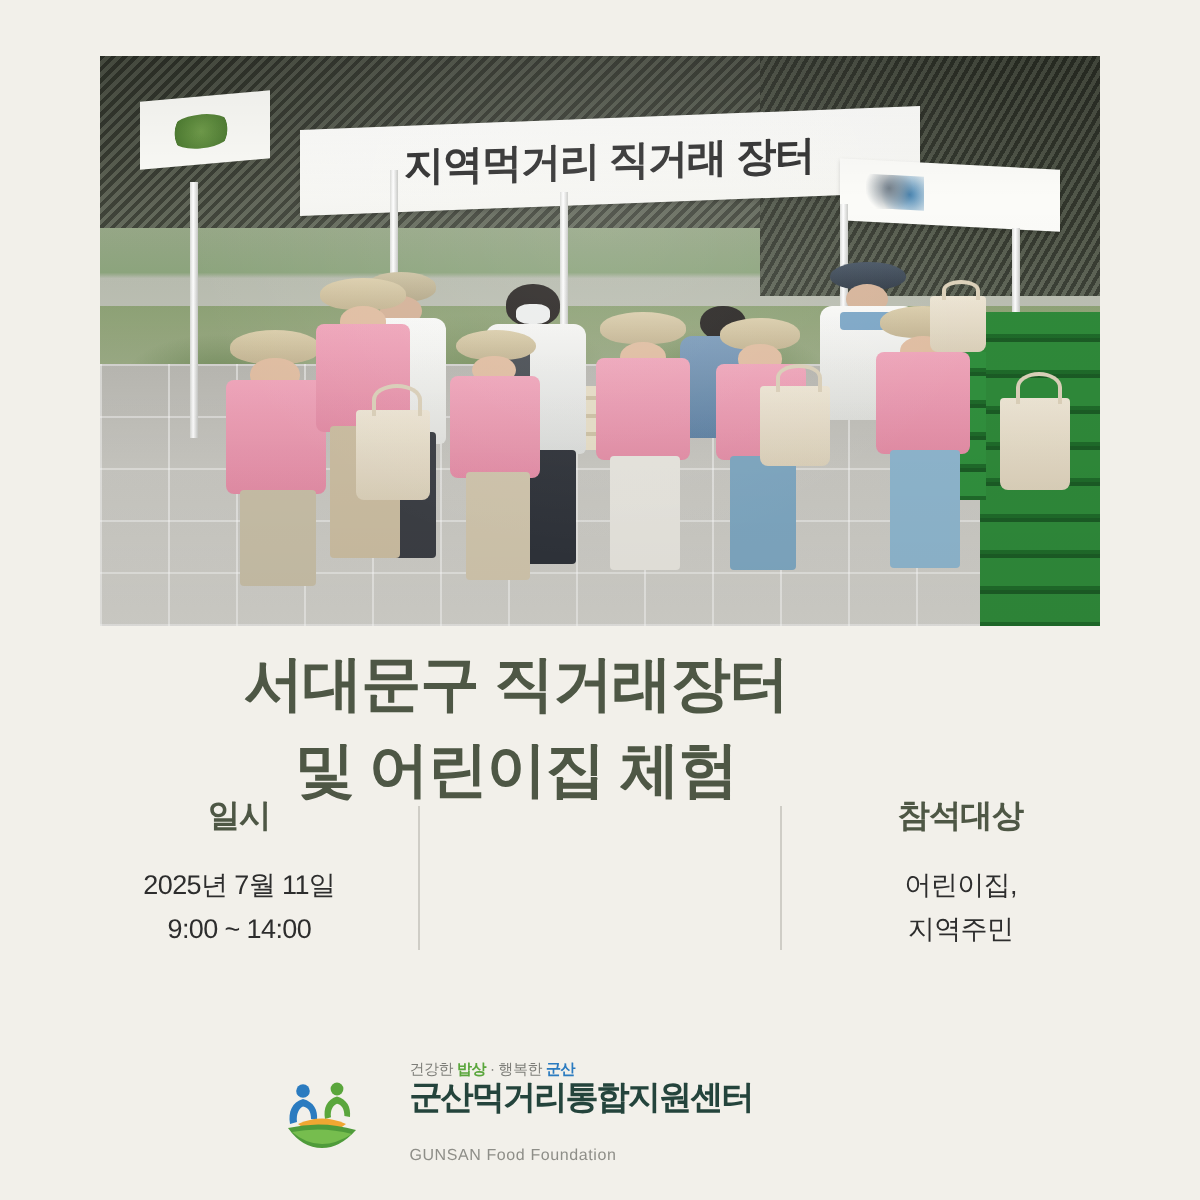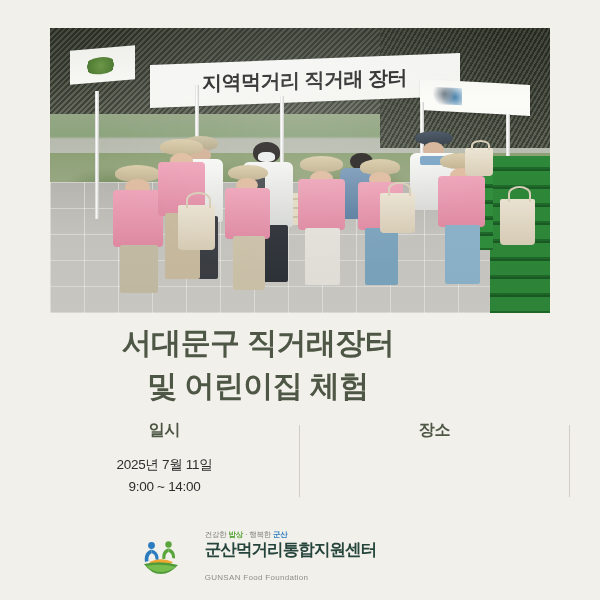--- a/index.html
+++ b/index.html
@@ -310,21 +310,21 @@
     font-size: 30px;
     font-weight: 700;
     color: #4e5745;
     letter-spacing: -0.6px;
     line-height: 1.42;
   }
 
   
   .info-row {
     position: absolute;
-    top: 420px;
+    top: 398px;
     left: 30px;
     width: 540px;
     display: flex;
     align-items: flex-start;
     justify-content: center;
   }
   .info-col {
     flex: 1 1 0;
     text-align: center;
     padding: 0 6px;
@@ -500,25 +500,29 @@
 
     <div class="info-col">
       <div class="info-head">일시</div>
       <div class="info-line">2025년 7월 11일</div>
       <div class="info-line">9:00 ~ 14:00</div>
     </div>
 
     <div class="divider"></div>
 
     <div class="info-col">
-      <div class="info-head">장소</div>
     </div>
 
     <div class="divider"></div>
 
+    <div class="info-col">
+      <div class="info-head">참석대상</div>
+      <div class="info-line">어린이집,</div>
+      <div class="info-line">지역주민</div>
+    </div>
 
   </div>
 
   <div class="footer">
 
     <div class="logo-mark">
       <svg viewBox="0 0 42 42" width="42" height="42" aria-hidden="true">
 
         <circle cx="11.5" cy="9.5" r="3.4" fill="#2b7bc0"></circle>
         <path d="M11.5 13.5 C6 15 4 20 5 26 L8.5 25 C8 21 9.5 18 11.5 17.2 Z" fill="#2b7bc0"></path>

